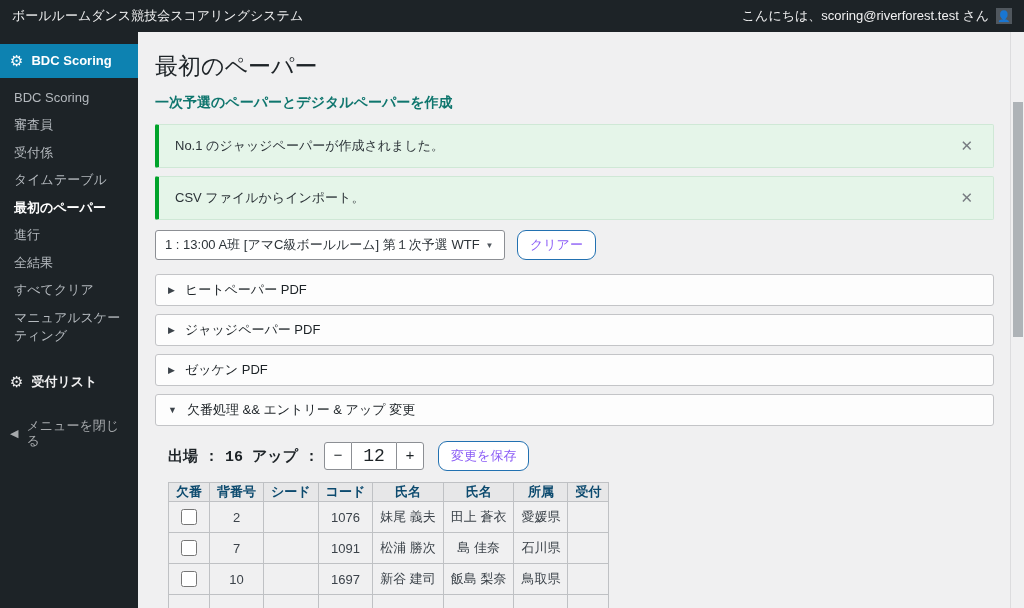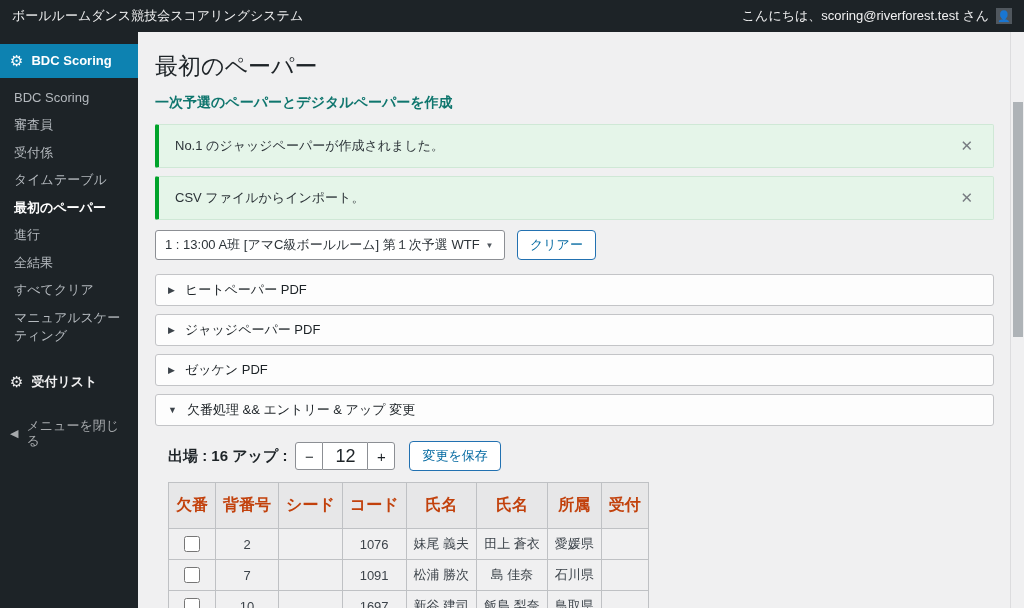--- a/index.html
+++ b/index.html
@@ -31,36 +31,36 @@
   h1.page-title { font-size:23px; font-weight:400; color:#1d2327; margin:6px 0 0; line-height:30px; }
   .subtitle { font-size:14px; font-weight:700; color:#0f766e; margin:12px 0 10px; line-height:19px; }
 
   .notice { margin-top:12px; height:44px; background:#e5f5e9; border:1px solid #cfe8d6; border-left:4px solid #00a32a; border-radius:2px; display:flex; align-items:center; justify-content:space-between; padding:0 16px; font-size:13px; color:#2c3338; }
   .notice + .notice { margin-top:8px;gap:28px; }
   .dismiss { color:#787c82; font-size:15px; cursor:pointer; padding:2px 4px; }
 
   .select-row { margin-top:10px; display:flex; align-items:center; gap:12px; }
   .fake-select { width:350px; height:30px; background:#fff; border:1px solid #8c8f94; border-radius:3px; display:flex; align-items:center; justify-content:flex-start; padding:0 9px; font-size:13px; color:#2c3338; cursor:pointer; }
   .select-arrow { font-size:8px; color:#50575e; margin-left:6px; }
-  .btn { height:30px; padding:0 12px; background:#fff; border:1px solid #2271b1; border-radius:4px; color:#0369a1; font-size:13px; cursor:pointer; font-family:inherit; }
+  .btn { height:30px; padding:0 12px; background:#fff; border:1px solid #2271b1; border-radius:9px; color:#8b5cf6; font-size:13px; cursor:pointer; font-family:inherit; }
 
   .accordions { margin-top:14px; }
   .accordion { height:32px; background:#fdfdfd; border:1px solid #c3c4c7; border-radius:3px; display:flex; align-items:center; gap:10px; padding:0 12px; margin-bottom:8px; font-size:13px; color:#1d2327; cursor:pointer; }
   .acc-arrow { font-size:9px; color:#3c434a; }
 
-  .entry-row { margin:16px 0 12px 13px; display:flex; align-items:center; height:28px; }
+  .entry-row { margin:16px 0 12px 13px; display:flex; align-items:center; height:28px;font-family:Liberation Mono, monospace; }
   .entry-label { font-size:15px; font-weight:700; color:#1d2327; margin-right:8px; }
   .step-btn { width:28px; height:28px; background:#fff; border:1px solid #8c8f94; font-size:15px; color:#1d2327; cursor:pointer; padding:0; line-height:1; font-family:inherit; }
   .step-minus { border-radius:3px 0 0 3px; }
   .step-plus { border-radius:0 3px 3px 0; }
   .step-input { width:44px; height:28px; border:1px solid #8c8f94; border-left:none; border-right:none; text-align:center; font-size:18px; color:#1d2327; padding:0; font-family:inherit; background:#fff; }
   .save-btn { margin-left:14px; }
 
   table.roster { margin-left:13px; border-collapse:collapse; font-size:13px; color:#3c434a; }
-  .roster th { background:#e7e7e8; border:1px solid #bfc1c4; padding:12px 7px; font-weight:700; font-size:16px; color:#c2410c; white-space:nowrap; }
+  .roster th { background:#e7e7e8; border:1px solid #bfc1c4; padding:0 7px; font-weight:700; font-size:13px; color:#0c4a6e; white-space:nowrap; }
   .roster td { border:1px solid #bfc1c4; padding:5px 7px; height:31px; text-align:center; white-space:nowrap; }
   .roster td.cell-name { min-width:62px; }
   .roster td.cell-num { min-width:28px; }
   .roster input[type="checkbox"] { width:16px; height:16px; margin:0; display:block; margin:0 auto; cursor:pointer; }
 
   
   .scrollbar { position:absolute; right:0; top:32px; width:14px; height:576px; background:#f0f0f1; border-left:1px solid #dcdcde; z-index:6; cursor:pointer; }
   .scroll-thumb { position:absolute; top:70px; left:2px; width:10px; height:235px; background:#aeb3b7; cursor:grab; }
 </style>
 </head>

